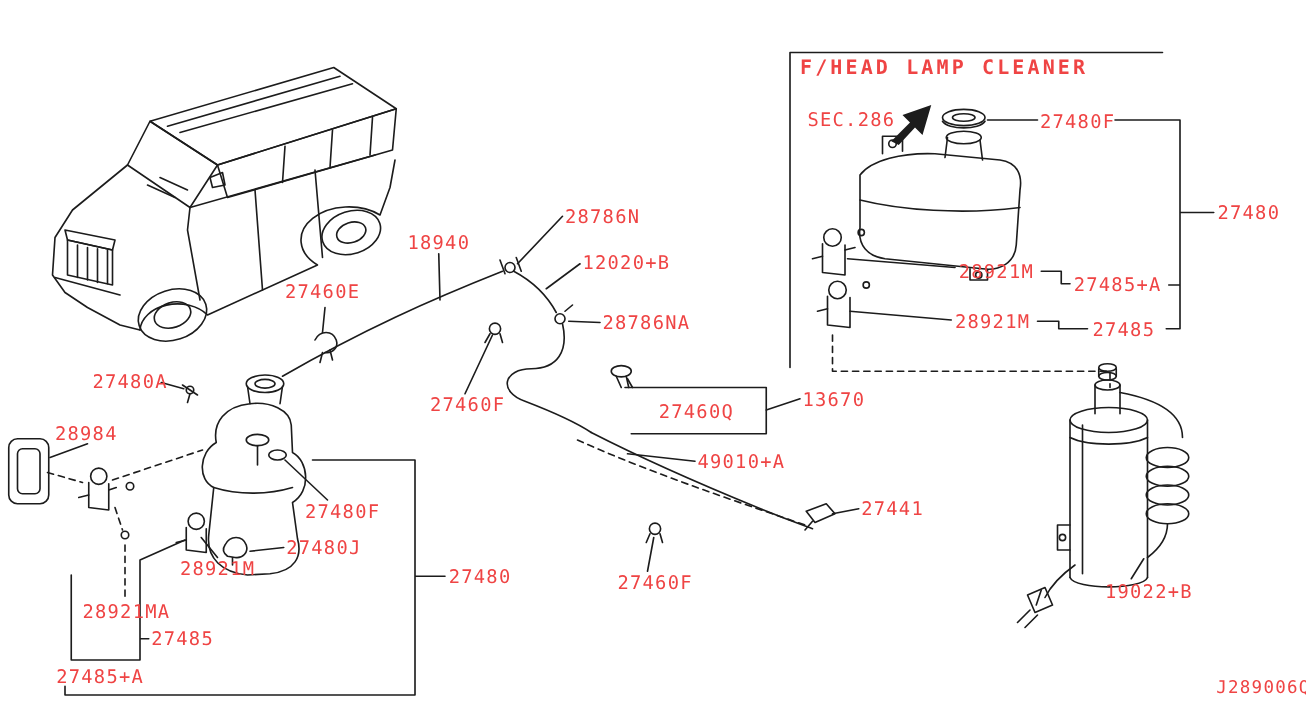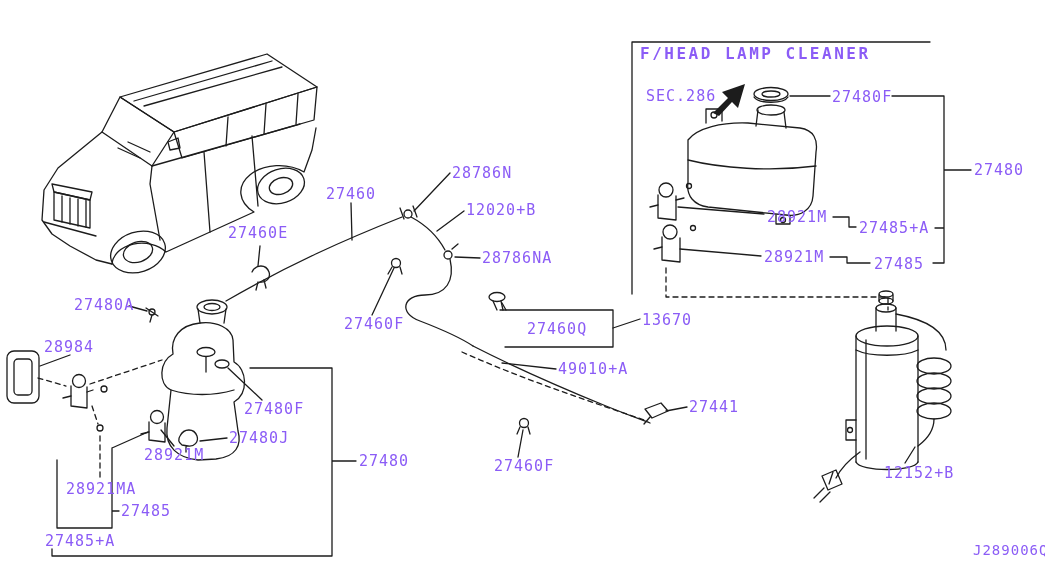--- a/index.html
+++ b/index.html
@@ -3,21 +3,21 @@
 <meta charset="utf-8">
 <style>
   html,body { margin:0; padding:0; background:#fff; }
   .stage {
     position:relative; width:1045px; height:572px; background:#ffffff;
     font-family:"DejaVu Sans Mono","Liberation Mono",monospace; overflow:hidden;
   }
   .stage svg { position:absolute; left:0; top:0; z-index:1; }
   .lbl {
     position:absolute; z-index:2; font-size:15px; letter-spacing:1px;
-    color:#8b5cf6; white-space:nowrap; line-height:16px;
+    color:#ef4444; white-space:nowrap; line-height:16px;
   }
   .title { font-size:16px; letter-spacing:2.5px; font-weight:bold; }
   .code  { font-size:14px; letter-spacing:1px;margin-left:25px; }
 </style>
 </head>
 <body>
 
 <div class="stage">
 
   <svg width="1045" height="572" viewBox="0 0 1045 572">
@@ -201,21 +201,21 @@
       </g>
 
     </g>
   </svg>
 
   <div class="lbl title" style="left:640px; top:46px">F/HEAD LAMP CLEANER</div>
   <div class="lbl" style="left:646px; top:88px">SEC.286</div>
   <div class="lbl code" style="left:948px; top:542px">J289006Q</div>
 
   <div class="lbl" style="left:452px; top:165px">28786N</div>
-  <div class="lbl" style="left:326px; top:186px">27460</div>
+  <div class="lbl" style="left:326px; top:186px">18940</div>
   <div class="lbl" style="left:466px; top:202px">12020+B</div>
   <div class="lbl" style="left:228px; top:225px">27460E</div>
   <div class="lbl" style="left:482px; top:250px">28786NA</div>
   <div class="lbl" style="left:74px;  top:297px">27480A</div>
   <div class="lbl" style="left:344px; top:316px">27460F</div>
   <div class="lbl" style="left:527px; top:321px">27460Q</div>
   <div class="lbl" style="left:642px; top:312px">13670</div>
   <div class="lbl" style="left:44px;  top:339px">28984</div>
   <div class="lbl" style="left:558px; top:361px">49010+A</div>
   <div class="lbl" style="left:244px; top:401px">27480F</div>
@@ -226,15 +226,15 @@
   <div class="lbl" style="left:494px; top:458px">27460F</div>
   <div class="lbl" style="left:66px;  top:481px">28921MA</div>
   <div class="lbl" style="left:121px; top:503px">27485</div>
   <div class="lbl" style="left:45px;  top:533px">27485+A</div>
   <div class="lbl" style="left:832px; top:89px">27480F</div>
   <div class="lbl" style="left:974px; top:162px">27480</div>
   <div class="lbl" style="left:767px; top:209px">28921M</div>
   <div class="lbl" style="left:859px; top:220px">27485+A</div>
   <div class="lbl" style="left:764px; top:249px">28921M</div>
   <div class="lbl" style="left:874px; top:256px">27485</div>
-  <div class="lbl" style="left:884px; top:465px">12152+B</div>
+  <div class="lbl" style="left:884px; top:465px">19022+B</div>
 
 </div>
 
 </body></html>

